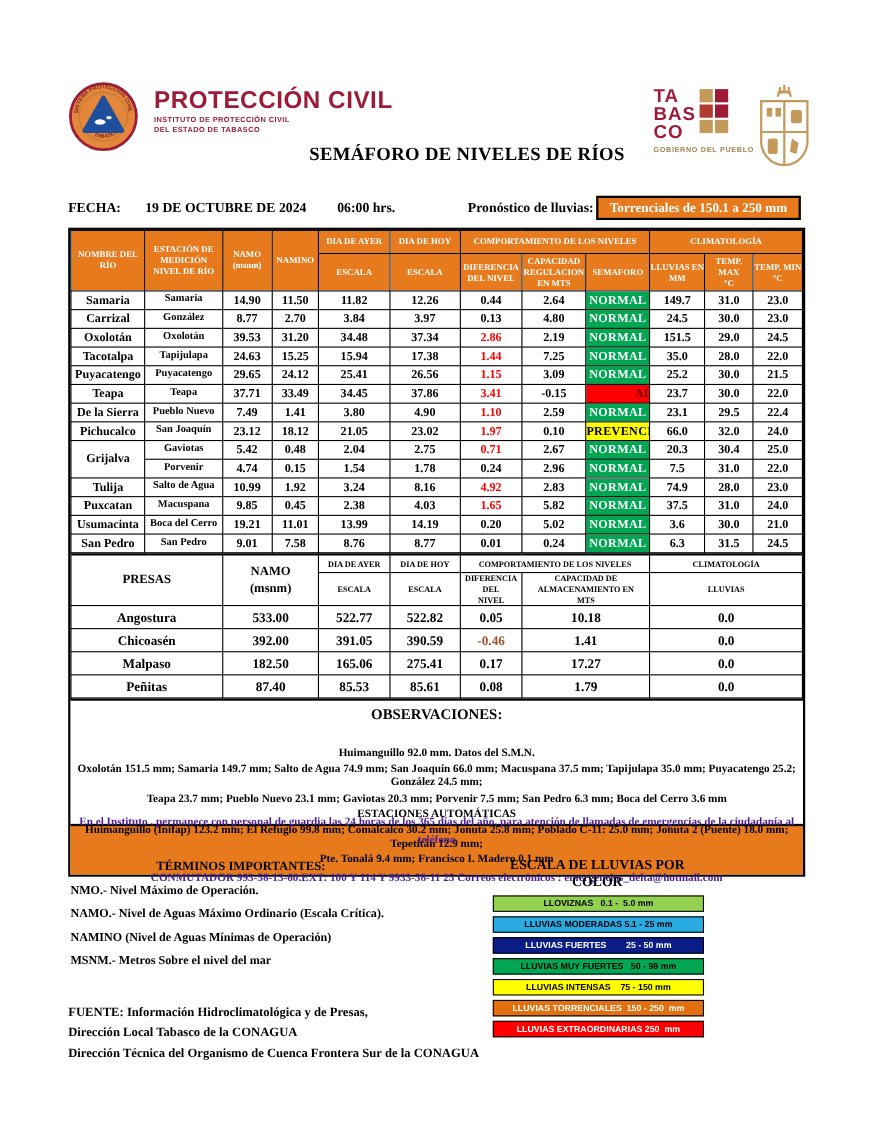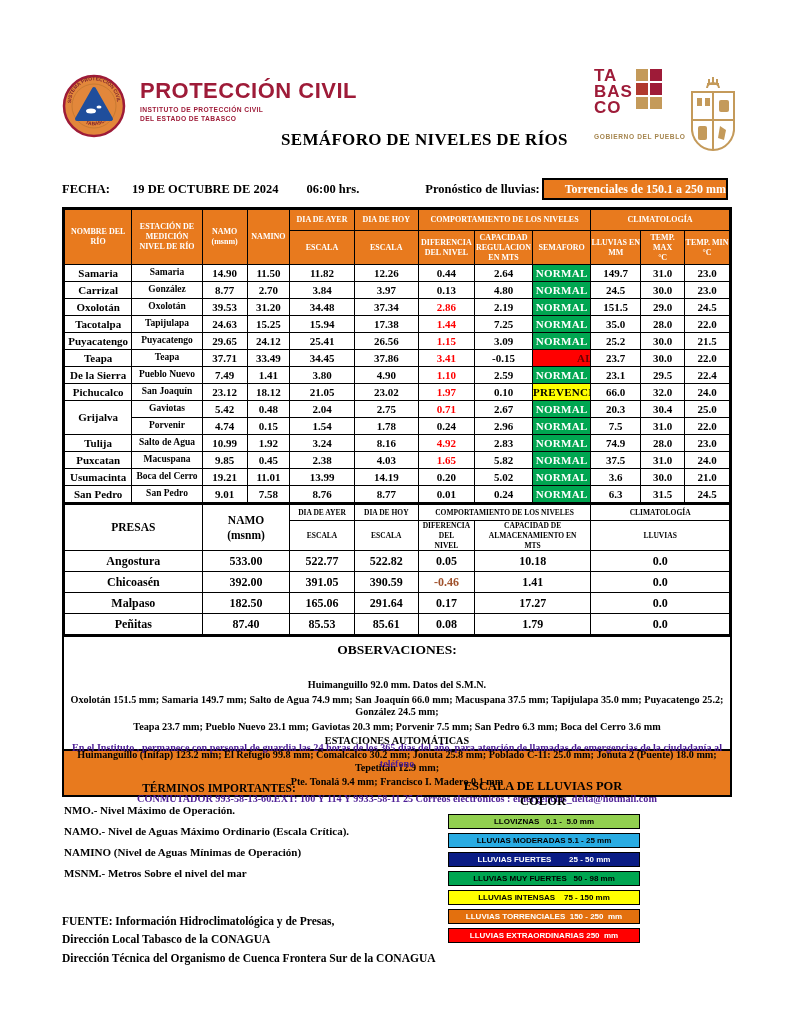--- a/index.html
+++ b/index.html
@@ -6,40 +6,40 @@
   .page{position:relative;width:791px;height:1024px;background:#fff;margin:0 auto;
         font-family:"Liberation Serif", serif;color:#000;font-weight:bold;overflow:hidden;}
 
   
   .pc-emblem{position:absolute;left:62px;top:74px;width:64px;height:64px;}
   .org-block{position:absolute;left:140px;top:80px;}
   .org-title{font-family:"Liberation Sans",sans-serif;font-weight:bold;font-size:22px;
              color:#9e1b38;letter-spacing:.5px;line-height:1;}
   .org-sub{font-family:"Liberation Sans",sans-serif;font-size:6.7px;color:#9e1b38;
            letter-spacing:.4px;line-height:1.35;margin-top:3px;}
-  .tabasco-block{position:absolute;left:594px;top:68px;display:flex;}
+  .tabasco-block{position:absolute;left:594px;top:80px;display:flex;}
   .tb-lines{display:flex;flex-direction:column;}
   .tb-line{font-family:"Liberation Sans",sans-serif;font-weight:bold;font-size:17px;
            color:#9e1b38;line-height:.95;letter-spacing:1px;}
   .tb-tiles{display:grid;grid-template-columns:12px 12px;grid-auto-rows:12px;gap:2px;margin-left:3px;margin-top:1px;}
   .tile{width:12px;height:12px;}
   .gobierno{position:absolute;left:594px;top:133px;font-family:"Liberation Sans",sans-serif;
             font-size:6.6px;color:#a5854e;letter-spacing:.6px;}
   .coat{position:absolute;left:684px;top:74px;}
   .doc-title{position:absolute;left:0;top:130px;width:100%;text-align:center;
              font-size:17px;letter-spacing:.3px;padding-left:29px;}
 
   
   .date-row{position:absolute;left:62px;top:178px;width:666px;display:flex;align-items:center;font-size:12.5px;}
   .fecha-label{width:68px;}
   .fecha-value{margin-left:2px;}
   .hora{margin-left:28px;}
   .pron-label{margin-left:66px;font-size:12.5px;}
   .pron-box{margin-left:auto;width:182px;height:18px;background:#e87a1e;border:2px solid #000;
-            color:#fff;font-size:12px;text-align:right;line-height:18px;}
+            color:#fff;font-size:12px;text-align:center;line-height:18px;}
 
   
   .main-box{position:absolute;left:62px;top:207px;width:666px;border:2px solid #000;background:#fff;}
   table{border-collapse:collapse;table-layout:fixed;width:666px;}
   td,th{border:1px solid #000;text-align:center;vertical-align:middle;padding:0;overflow:hidden;}
 
   
   #rivers-table thead th{background:#e87a1e;color:#fff;font-size:8px;line-height:1.25;white-space:pre-line;}
   #rivers-table thead tr.h1 th{height:20px;}
   #rivers-table thead tr.h2 th{height:33px;}
@@ -452,21 +452,21 @@
             <td class="num">391.05</td>
             <td class="num">390.59</td>
             <td class="num brown">-0.46</td>
             <td class="num">1.41</td>
             <td class="num">0.0</td>
           </tr>
           <tr>
             <td>Malpaso</td>
             <td class="num">182.50</td>
             <td class="num">165.06</td>
-            <td class="num">291.64</td>
+            <td class="num">275.41</td>
             <td class="num ">0.17</td>
             <td class="num">17.27</td>
             <td class="num">0.0</td>
           </tr>
           <tr>
             <td>Peñitas</td>
             <td class="num">87.40</td>
             <td class="num">85.53</td>
             <td class="num">85.61</td>
             <td class="num ">0.08</td>

